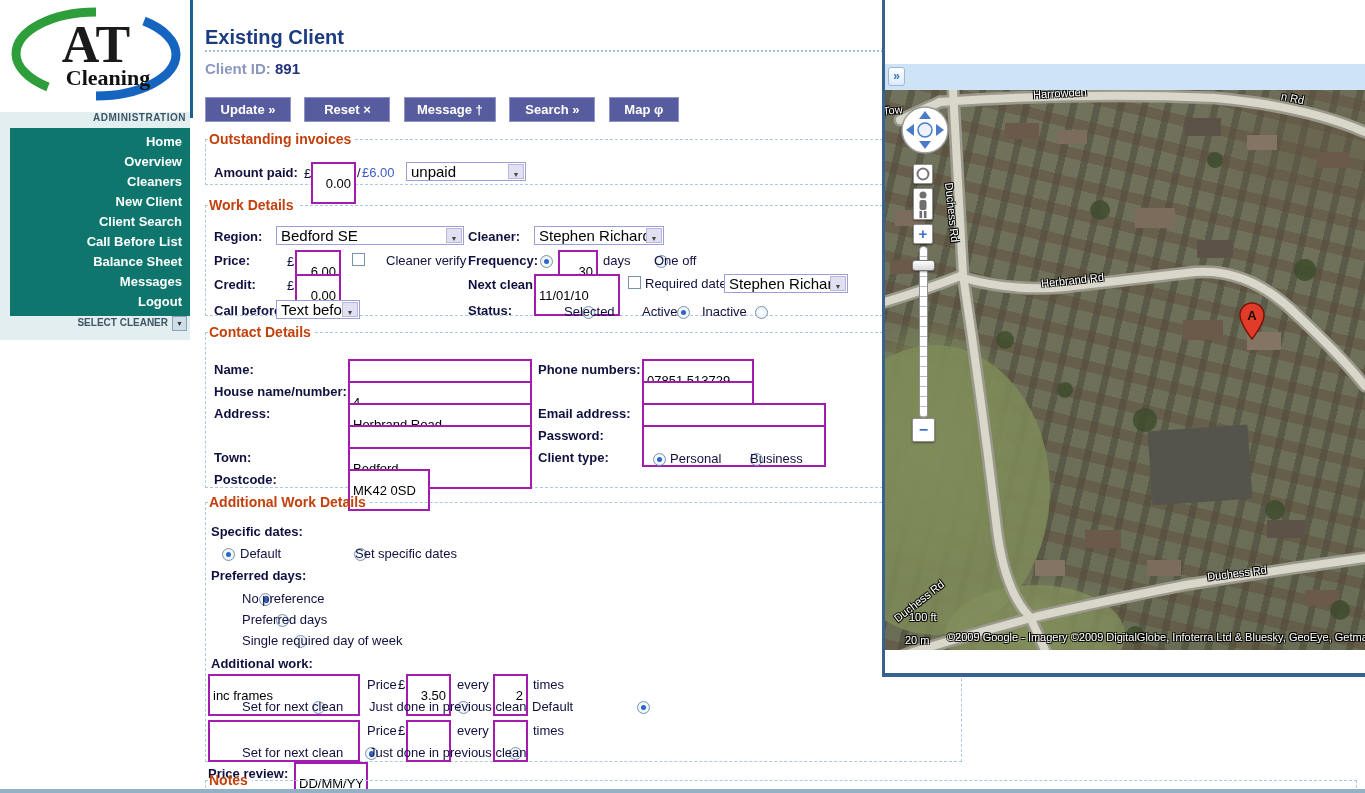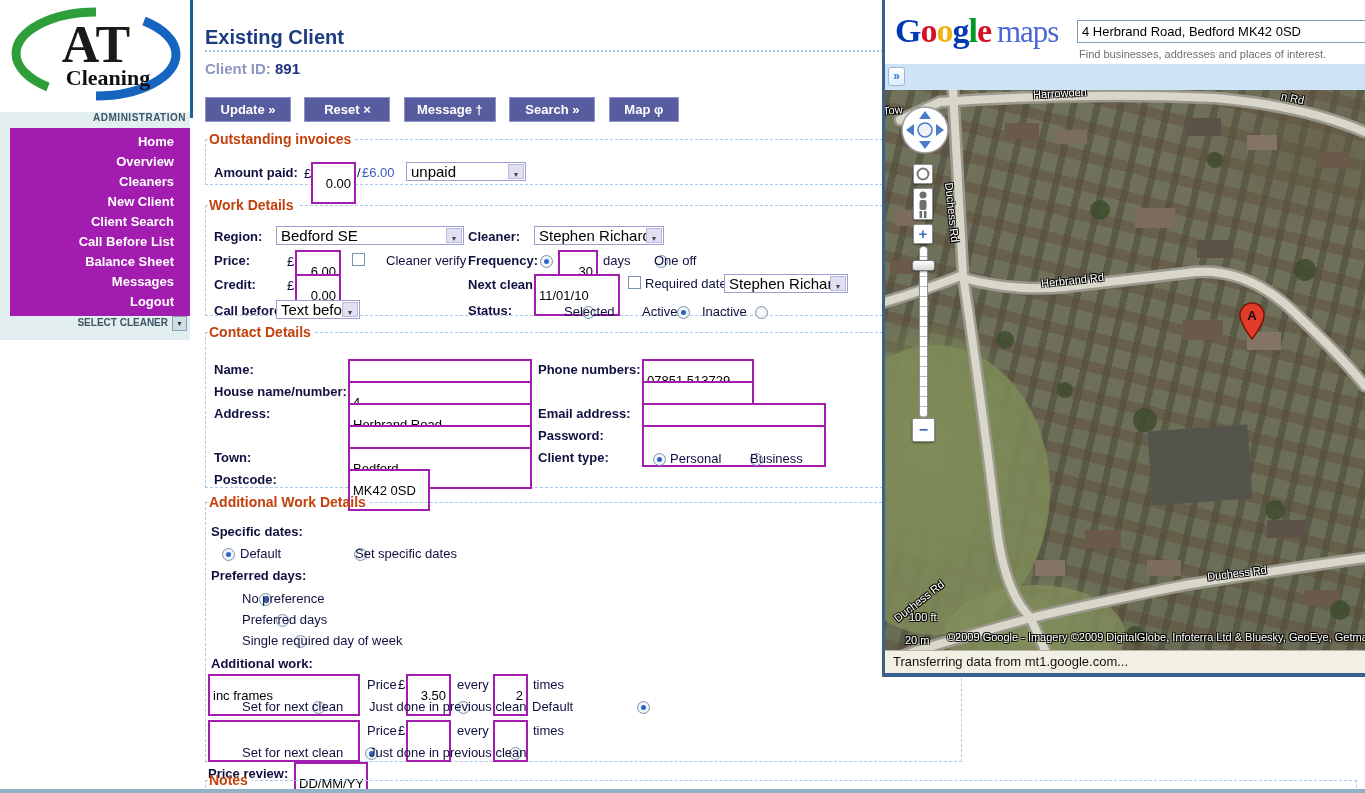--- a/index.html
+++ b/index.html
@@ -3,21 +3,21 @@
 <meta charset="utf-8">
 <style>
   * { box-sizing: border-box; }
   body { margin:0; font-family:"Liberation Sans", sans-serif; background:#fff; }
   .screen { position:relative; width:1365px; height:793px; background:#fff; overflow:hidden; }
   .abs { position:absolute; }
 
   
   .side-panel { left:0; top:112px; width:190px; height:228px; background:#e3eef1; }
   .admin-label { left:0; top:112px; width:186px; text-align:right; font-size:10px; color:#3d5666; letter-spacing:.5px; font-weight:bold; }
-  .menu { left:10px; top:128px; width:180px; background:#a21caf; padding:4px 8px; }
+  .menu { left:10px; top:128px; width:180px; background:#0f766e; padding:4px 0; }
   .menu a { display:block; text-align:right; padding:1px 8px; color:#fff; font-weight:bold; font-size:13px; line-height:18px; text-decoration:none; }
   .select-cleaner { left:0; top:316px; width:190px; font-size:10px; color:#3d5666; font-weight:bold; text-align:right; }
   .sc-dd { display:inline-block; width:15px; height:15px; border:1px solid #8aa4b5; background:#cfdde6; text-align:center; font-size:7px; line-height:14px; color:#333; vertical-align:middle; margin-left:4px; margin-right:3px;}
   .vline { left:190px; top:0; width:3px; height:118px; background:#19618f; }
 
   
   .page-title { left:205px; top:26px; font-size:20px; font-weight:bold; color:#1c3c82; }
   .title-line { left:205px; top:50px; width:818px; border-bottom:2px dotted #9cc0de; }
   .client-row { left:205px; top:60px; font-size:15px; font-weight:bold; }
   .client-row .lbl { color:#8b97c0; } .client-row .val { color:#20317c; }
@@ -263,25 +263,20 @@
     <input class="abs tin" style="left: 88px; top: 252px; width: 74px;" value="DD/MM/YY">
   </fieldset>
 
   <fieldset class="sect" style="left:205px;top:772px;width:1152px;height:30px">
     <legend>Notes</legend>
   </fieldset>
 
   <div class="abs bottom-bar"></div>
 
   <div class="abs map-win">
-    <div class="mw-header">
-      <div class="glogo"><span class="gl-b">G</span><span class="gl-r">o</span><span class="gl-y">o</span><span class="gl-b">g</span><span class="gl-g">l</span><span class="gl-r">e</span><span class="word-maps">maps</span></div>
-      <input class="msearch" value="4 Herbrand Road, Bedford MK42 0SD" style="">
-      <div class="mhint">Find businesses, addresses and places of interest.</div>
-    </div>
     <div class="mstrip">
       <div class="collapse-btn">»</div>
     </div>
 
     <div class="viewport">
       <svg width="480" height="560" viewBox="0 0 480 560">
         <ellipse cx="50" cy="400" rx="115" ry="145" fill="#7e8b58" opacity="0.85"></ellipse>
         <ellipse cx="150" cy="545" rx="90" ry="50" fill="#83905c" opacity="0.7"></ellipse>
         <g>
           <rect x="120" y="33" width="34" height="16" fill="#6b5a4a"></rect>
@@ -381,16 +376,15 @@
       <div class="scalebar">
         
         
       </div>
       <span class="rl" style="left:24px;top:521px">100 ft</span>
       <span class="rl" style="left:20px;top:544px">20 m</span>
 
       <span class="copyright">©2009 Google - Imagery ©2009 DigitalGlobe, Infoterra Ltd &amp; Bluesky, GeoEye, Getmapp</span>
     </div>
 
-    <div class="mstatus">Transferring data from mt1.google.com...</div>
   </div>
 
 </div>
 
 </body></html>

